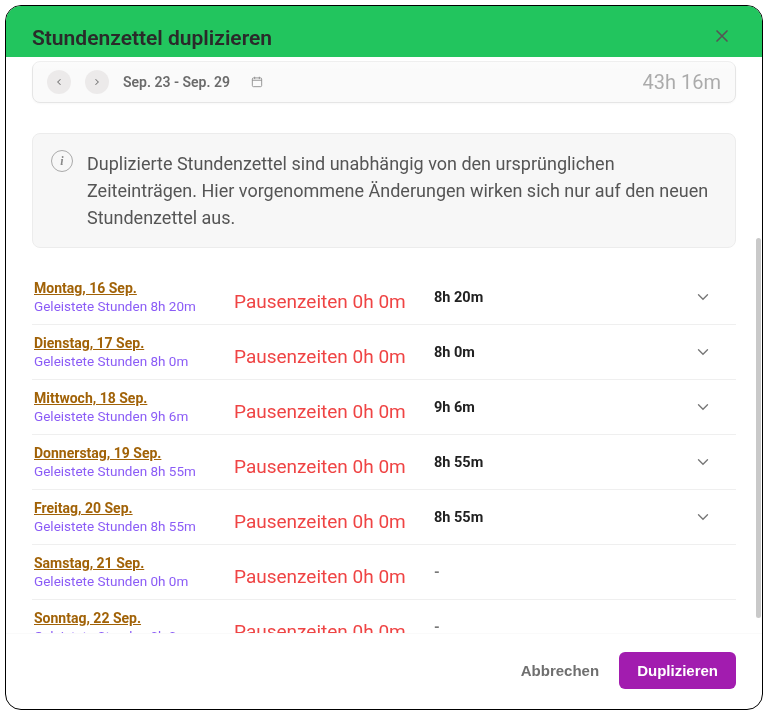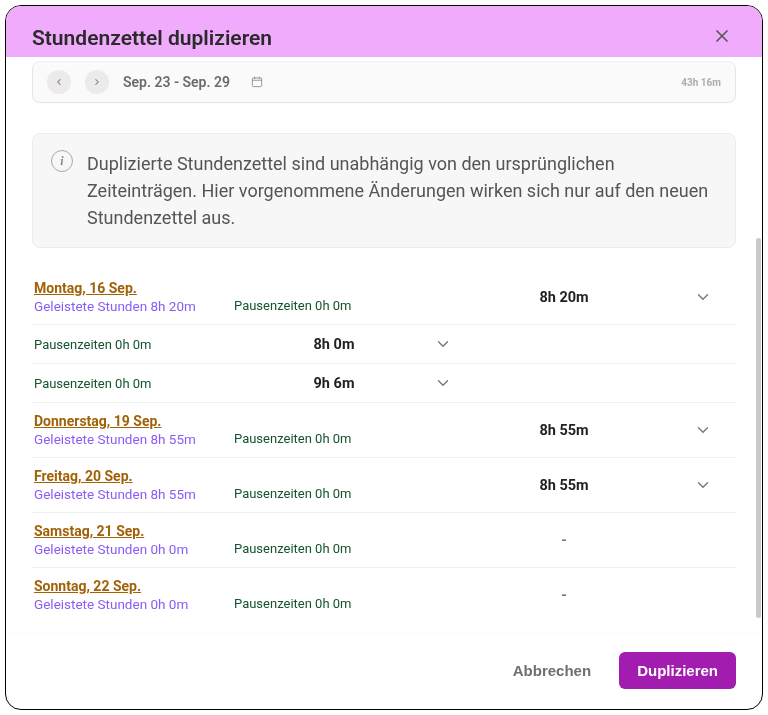--- a/index.html
+++ b/index.html
@@ -13,21 +13,21 @@
     .modal {
       position:absolute; inset:5px;
       border:1.5px solid #000; border-radius:16px;
       background:#fff;
       display:flex; flex-direction:column;
       overflow:hidden;
     }
     .modal-header {
       display:flex; align-items:center; justify-content:space-between;
       padding:16px 26px 4px 26px;
-      background:#f0abfc;
+      background:#22c55e;
       z-index:2;
     }
     .modal-title { font-size:21px; font-weight:600; color:#2a2a2a; }
     .close-btn { background:none; border:none; cursor:pointer; padding:4px; }
     .close-btn svg { width:20px; height:20px; stroke:#555; }
     .modal-body {
       flex:1; overflow:hidden; position:relative;
       padding:0 26px;
     }
     .week-selector {
@@ -48,21 +48,21 @@
     .ws-left { display:flex; align-items:center; gap:14px; }
     .nav-btn {
       width:24px; height:24px; border-radius:50%;
       background:#eceaea; border:none; cursor:pointer;
       display:flex; align-items:center; justify-content:center;
     }
     .nav-btn svg { width:10px; height:10px; stroke:#777; }
     .ws-range { font-size:14px; font-weight:600; color:#6b6b6b; }
     .cal-icon { margin-left:6px; display:inline-flex; }
     .cal-icon svg { width:14px; height:14px; stroke:#8a8a8a; fill:none; }
-    .ws-total { font-size:10px; font-weight:700; color:#6b6b6b; opacity:.55; }
+    .ws-total { font-size:20px; font-weight:400; color:#6b6b6b; opacity:.55; }
     .info-banner {
       display:flex; gap:14px;
       border:1px solid #ececec; border-radius:8px;
       background:#f7f7f7;
       padding:16px 18px;
       margin-top:30px;
     }
     .info-icon {
       width:22px; height:22px; border:1.5px solid #aaa; border-radius:50%;
       display:flex; align-items:center; justify-content:center;
@@ -75,30 +75,30 @@
     .day-row {
       display:grid;
       grid-template-columns: 200px 200px 1fr 40px;
       align-items:center;
       border-bottom:1px solid #efefef;
       padding:10px 2px;
     }
     .day-row:last-child { border-bottom:none; }
     .day-name { font-size:14px; font-weight:700; color:#a16207;text-decoration:underline; }
     .day-sub  { font-size:13.5px; color:#8b5cf6; margin-top:2px; }
-    .day-breaks { font-size:13px; color:#14532d; align-self:end; padding-bottom:1px;}
-    .day-total  { font-size:14.5px; font-weight:700; color:#222; text-align:center; }
+    .day-breaks { font-size:19px; color:#ef4444; align-self:end; padding-bottom:1px;}
+    .day-total  { font-size:14.5px; font-weight:700; color:#222; text-align:left; }
     .day-total.muted { color:#777; }
     .expand-btn {
       background:none; border:none; cursor:pointer;
       display:flex; justify-content:flex-end;
     }
     .expand-btn svg { width:18px; height:18px; stroke:#777; fill:none; }
     .modal-footer {
-      display:flex; justify-content:flex-end; gap:24px;
+      display:flex; justify-content:flex-end; gap:16px;
       padding:18px 26px 20px 26px;
       border-top:1px solid rgba(0,0,0,0.02);
     }
     .btn-secondary {
       background:none; border:none; font-size:15px; font-weight:600;
       color:#6f6f6f; cursor:pointer; padding:8px 4px;
     }
     .btn-primary {
       background:#a21caf; border:none; border-radius:6px;
       color:#fff; font-size:15px; font-weight:600;
@@ -163,31 +163,39 @@
           <div class="day-total">8h 20m</div>
           <div style="text-align: right;">
             <button class="expand-btn">
               <svg viewBox="0 0 24 24" stroke-width="1.8" stroke-linecap="round">
                 <path d="M6 9l6 6 6-6"></path>
               </svg>
             </button>
           </div>
         </div>
         <div class="day-row">
+          <div>
+            <div class="day-name">Dienstag, 17 Sep.</div>
+            <div class="day-sub">Geleistete Stunden 8h 0m</div>
+          </div>
           <div class="day-breaks">Pausenzeiten 0h 0m</div>
           <div class="day-total">8h 0m</div>
           <div style="text-align: right;">
             <button class="expand-btn">
               <svg viewBox="0 0 24 24" stroke-width="1.8" stroke-linecap="round">
                 <path d="M6 9l6 6 6-6"></path>
               </svg>
             </button>
           </div>
         </div>
         <div class="day-row">
+          <div>
+            <div class="day-name">Mittwoch, 18 Sep.</div>
+            <div class="day-sub">Geleistete Stunden 9h 6m</div>
+          </div>
           <div class="day-breaks">Pausenzeiten 0h 0m</div>
           <div class="day-total">9h 6m</div>
           <div style="text-align: right;">
             <button class="expand-btn">
               <svg viewBox="0 0 24 24" stroke-width="1.8" stroke-linecap="round">
                 <path d="M6 9l6 6 6-6"></path>
               </svg>
             </button>
           </div>
         </div>

